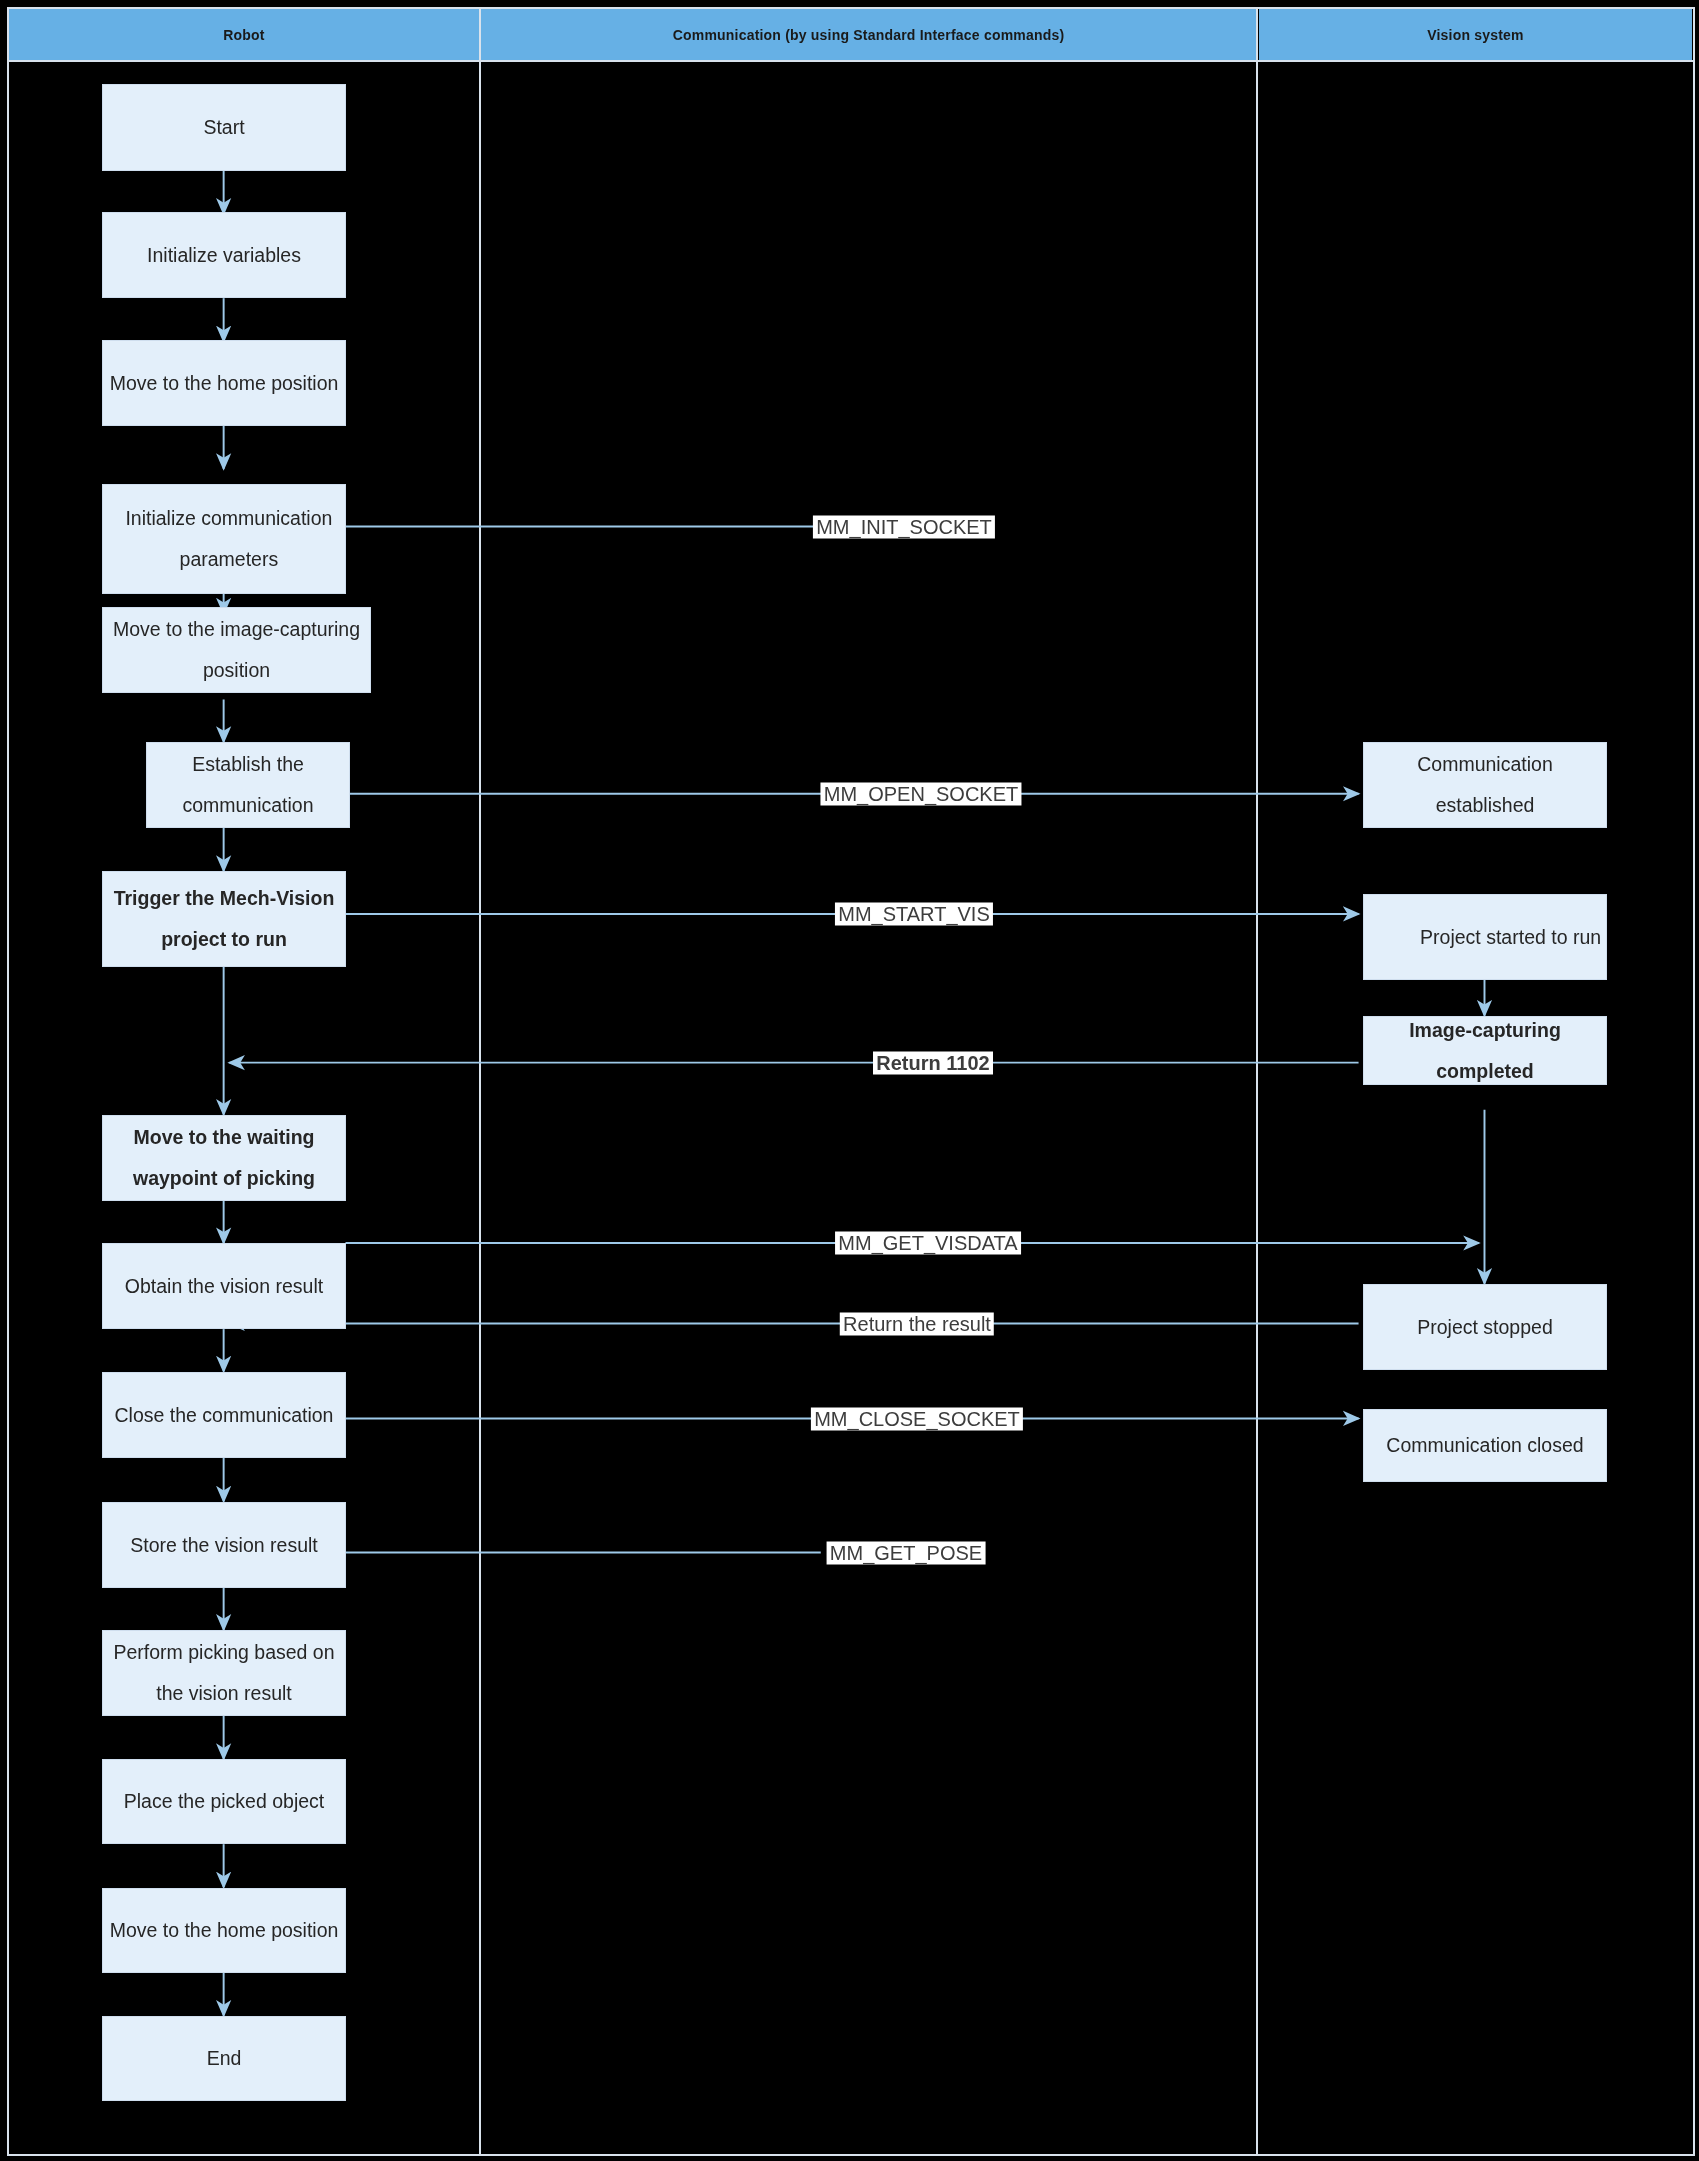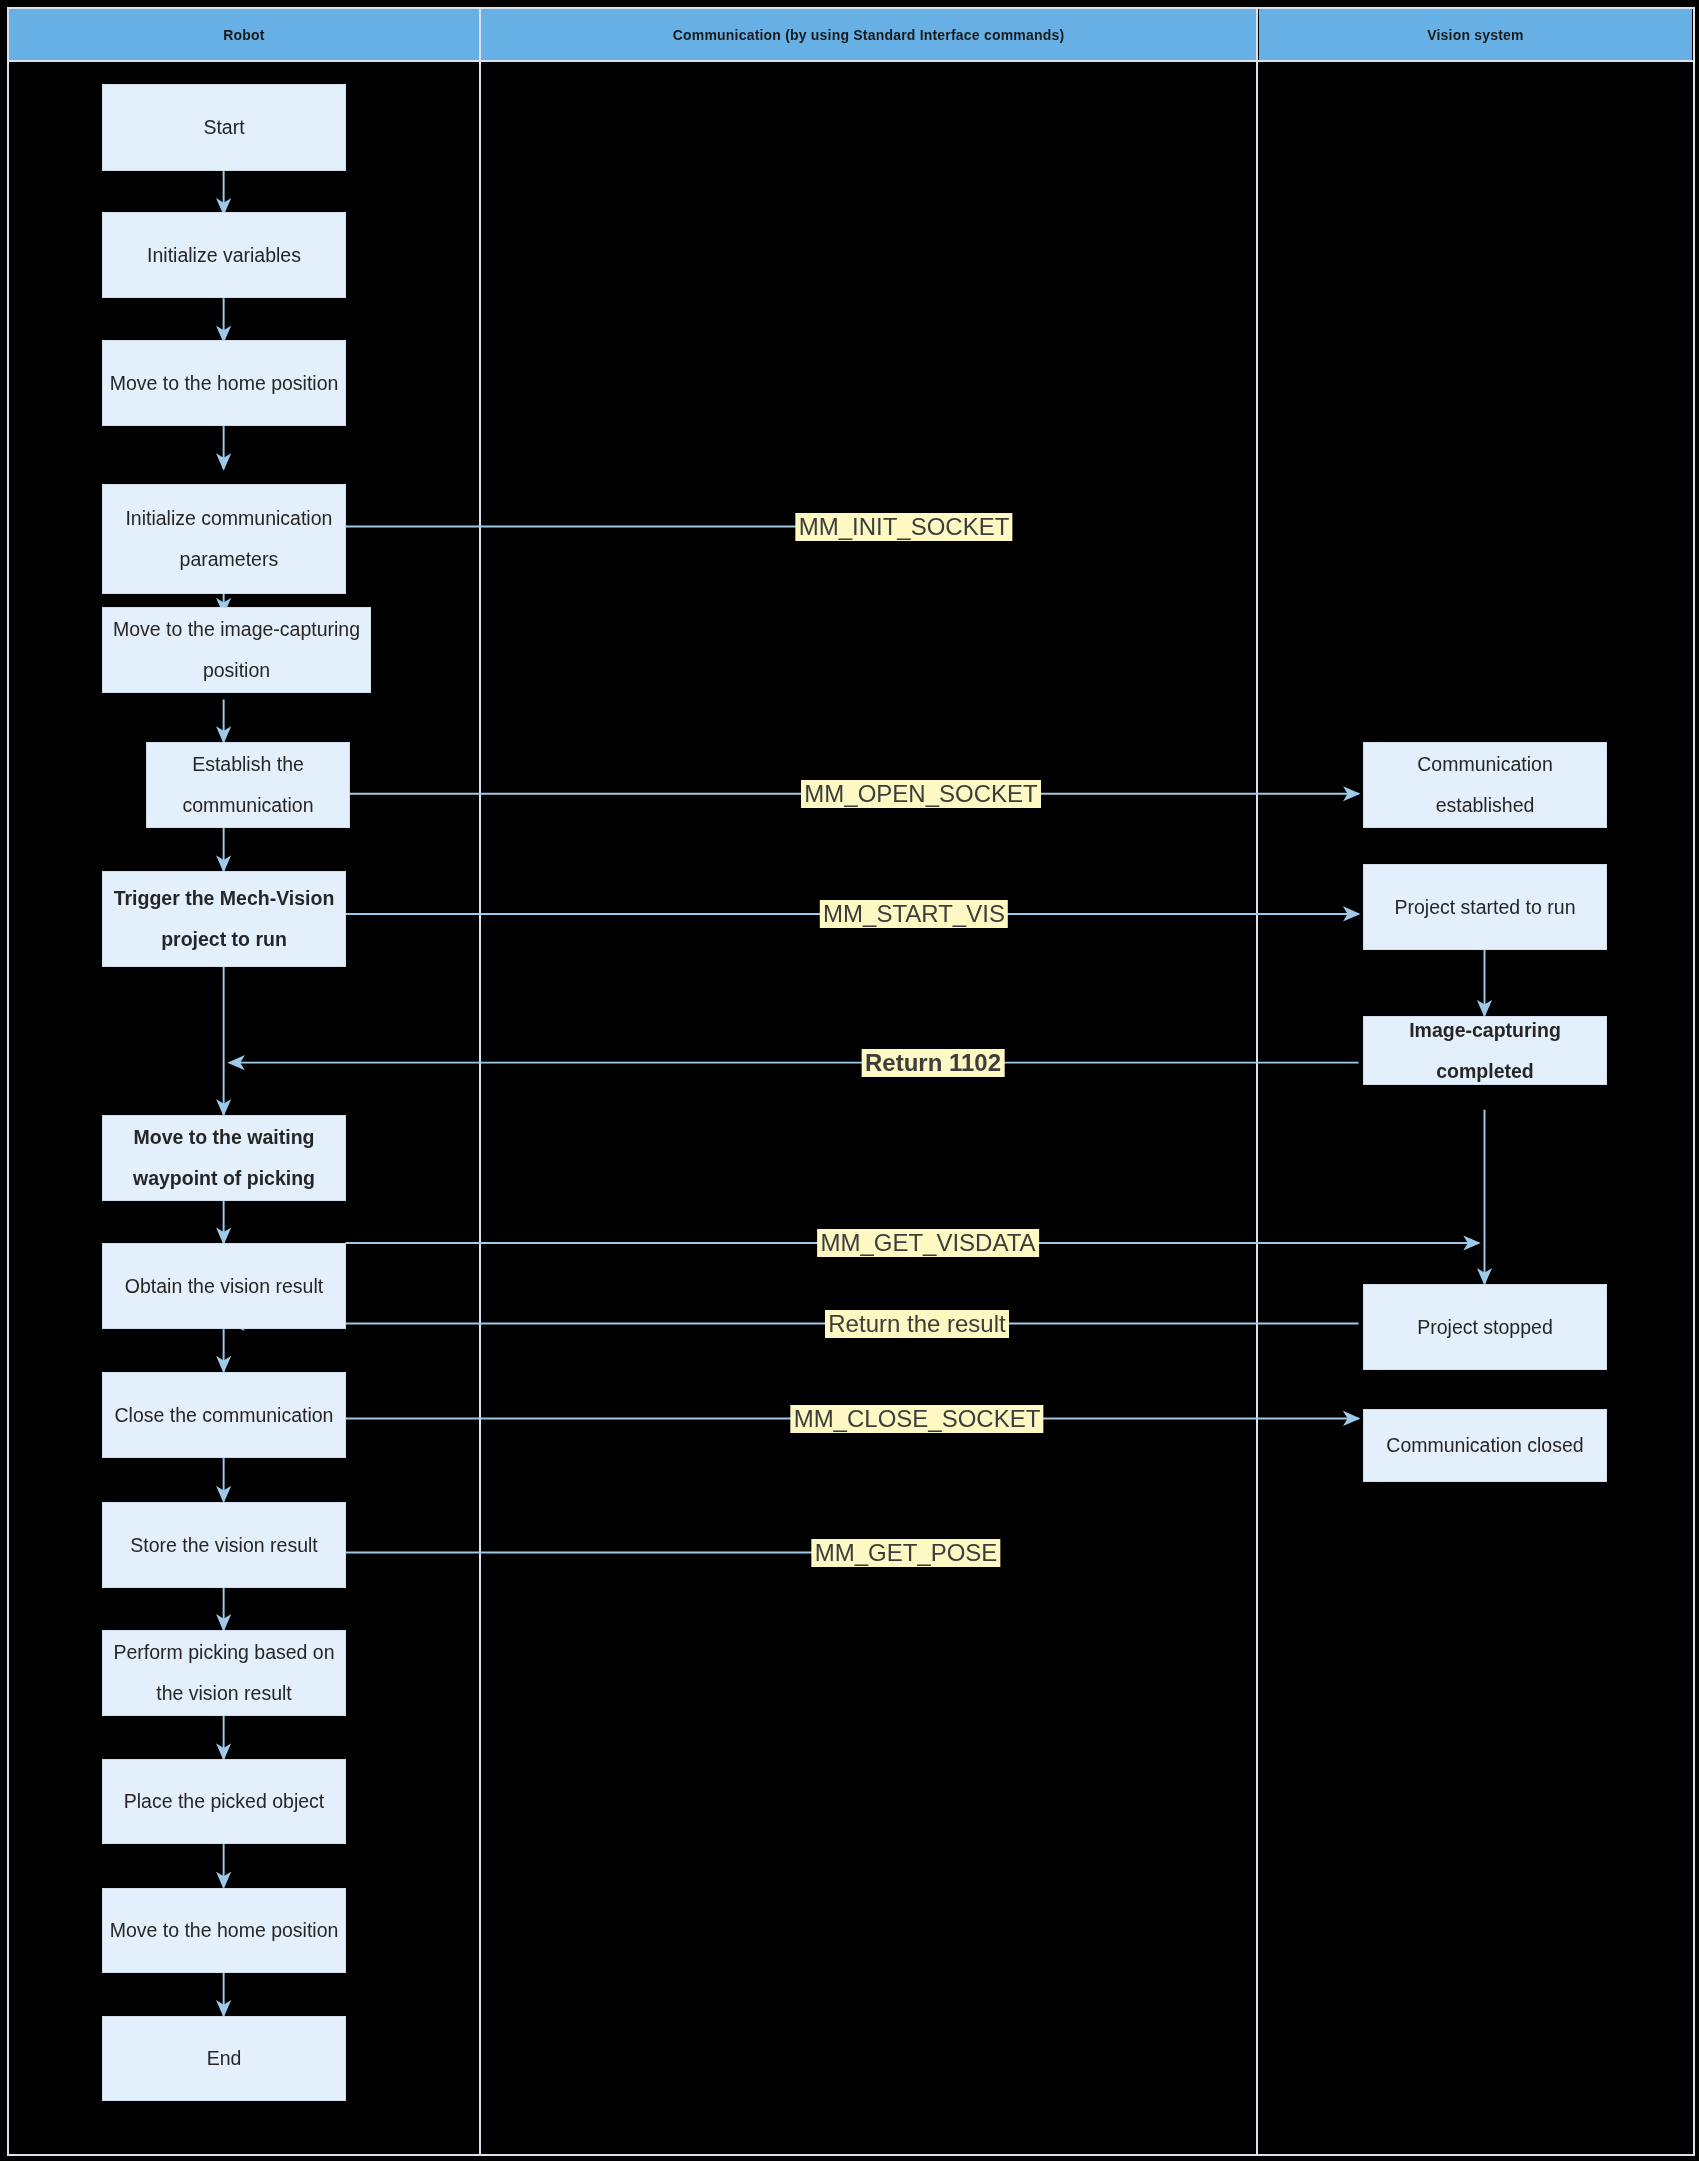--- a/index.html
+++ b/index.html
@@ -78,26 +78,26 @@
   .node.overflow { overflow: visible; }
   .node.overflow .lbl {
     position: absolute;
     left: 0;
     top: 50%;
     transform: translateY(-50%);
   }
   
   .edge-label {
     position: absolute;
-    font-size: 24px;
+    font-size: 20px;
     color: #3d3d3d;
     white-space: nowrap;
     transform: translate(-50%, -50%);
     z-index: 4;
-    background: #fef9c3;
+    background: #ffffff;
     padding: 0 3.3px;
   }
   .edge-label.bold { font-weight: bold; }
   svg.wires {
     position: absolute;
     left: 0;
     top: 0;
     width: 1700px;
     height: 2161px;
     z-index: 2;
@@ -210,21 +210,21 @@
   <div class="node" style="left:102px; top:1888px; width:244px; height:85px;">
     <span class="lbl">Move to the home position</span>
   </div>
   <div class="node" style="left:102px; top:2016px; width:244px; height:85px;">
     <span class="lbl">End</span>
   </div>
 
   <div class="node" style="left:1363px; top:742px; width:244px; height:86px;">
     <span class="lbl">Communication established</span>
   </div>
-  <div class="node" style="left:1363px; top:864px; width:244px; height:86px;">
+  <div class="node" style="left:1363px; top:894px; width:244px; height:86px;text-align:right;">
     <span class="lbl">Project started to run</span>
   </div>
   <div class="node bold" style="left:1363px; top:1016px; width:244px; height:69px;">
     <span class="lbl">Image-capturing completed</span>
   </div>
   <div class="node" style="left:1363px; top:1284px; width:244px; height:86px;">
     <span class="lbl">Project stopped</span>
   </div>
   <div class="node" style="left:1363px; top:1382px; width:244px; height:73px;margin-top:27px;">
     <span class="lbl">Communication closed</span>

